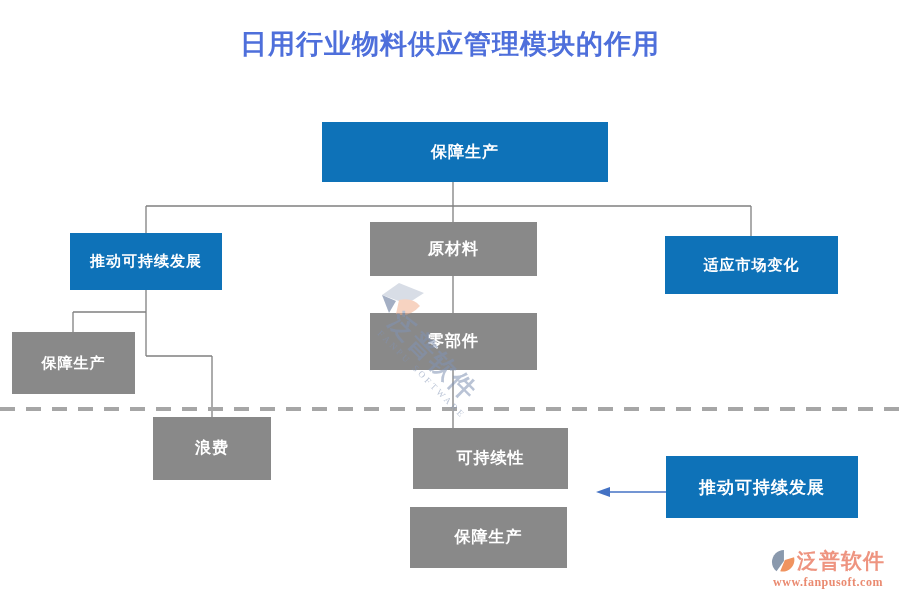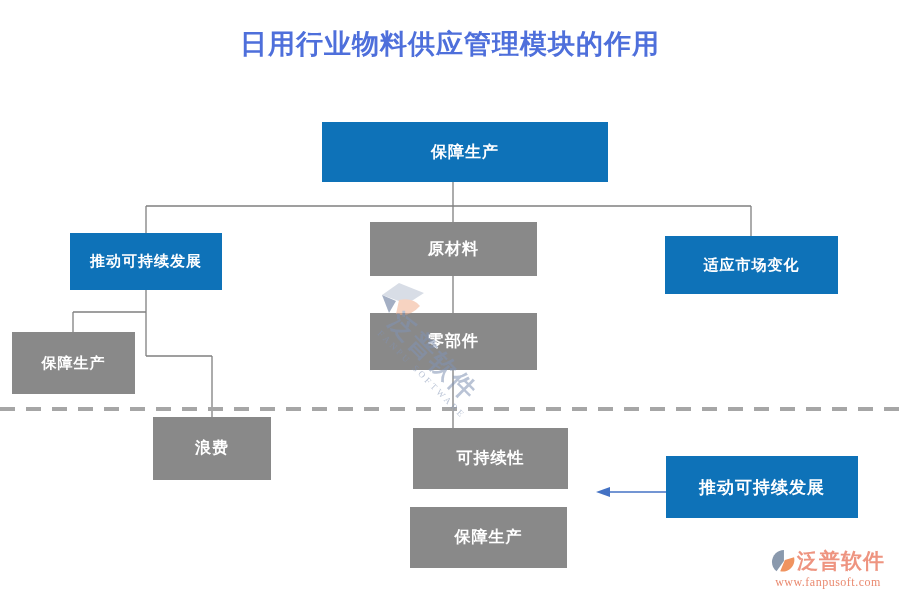--- a/index.html
+++ b/index.html
@@ -26,21 +26,21 @@
     color:#8193b4;white-space:nowrap;
   }
   .wm-cn{font-size:26px;font-weight:bold;letter-spacing:2px;}
   .wm-en{font-size:9px;letter-spacing:3px;margin-top:-2px;}
   .brand{
     position:absolute;left:763px;top:547px;z-index:4;width:130px;
     color:#ee9480;text-align:center;
   }
   .brand-row{display:flex;align-items:center;justify-content:center;gap:2px;}
   .brand-name{font-size:21px;font-weight:bold;letter-spacing:1px;color:#ee9480;}
-  .brand-url{font-size:12px;font-weight:normal;color:#ea8a70;margin-top:0px;letter-spacing:0.5px;}
+  .brand-url{font-size:12px;font-weight:bold;color:#ea8a70;margin-top:0px;letter-spacing:0.5px;}
 </style>
 </head>
 <body>
 
 <div id="stage">
 
   <div class="page-title">日用行业物料供应管理模块的作用</div>
 
   <svg class="layer" width="900" height="600">
 

